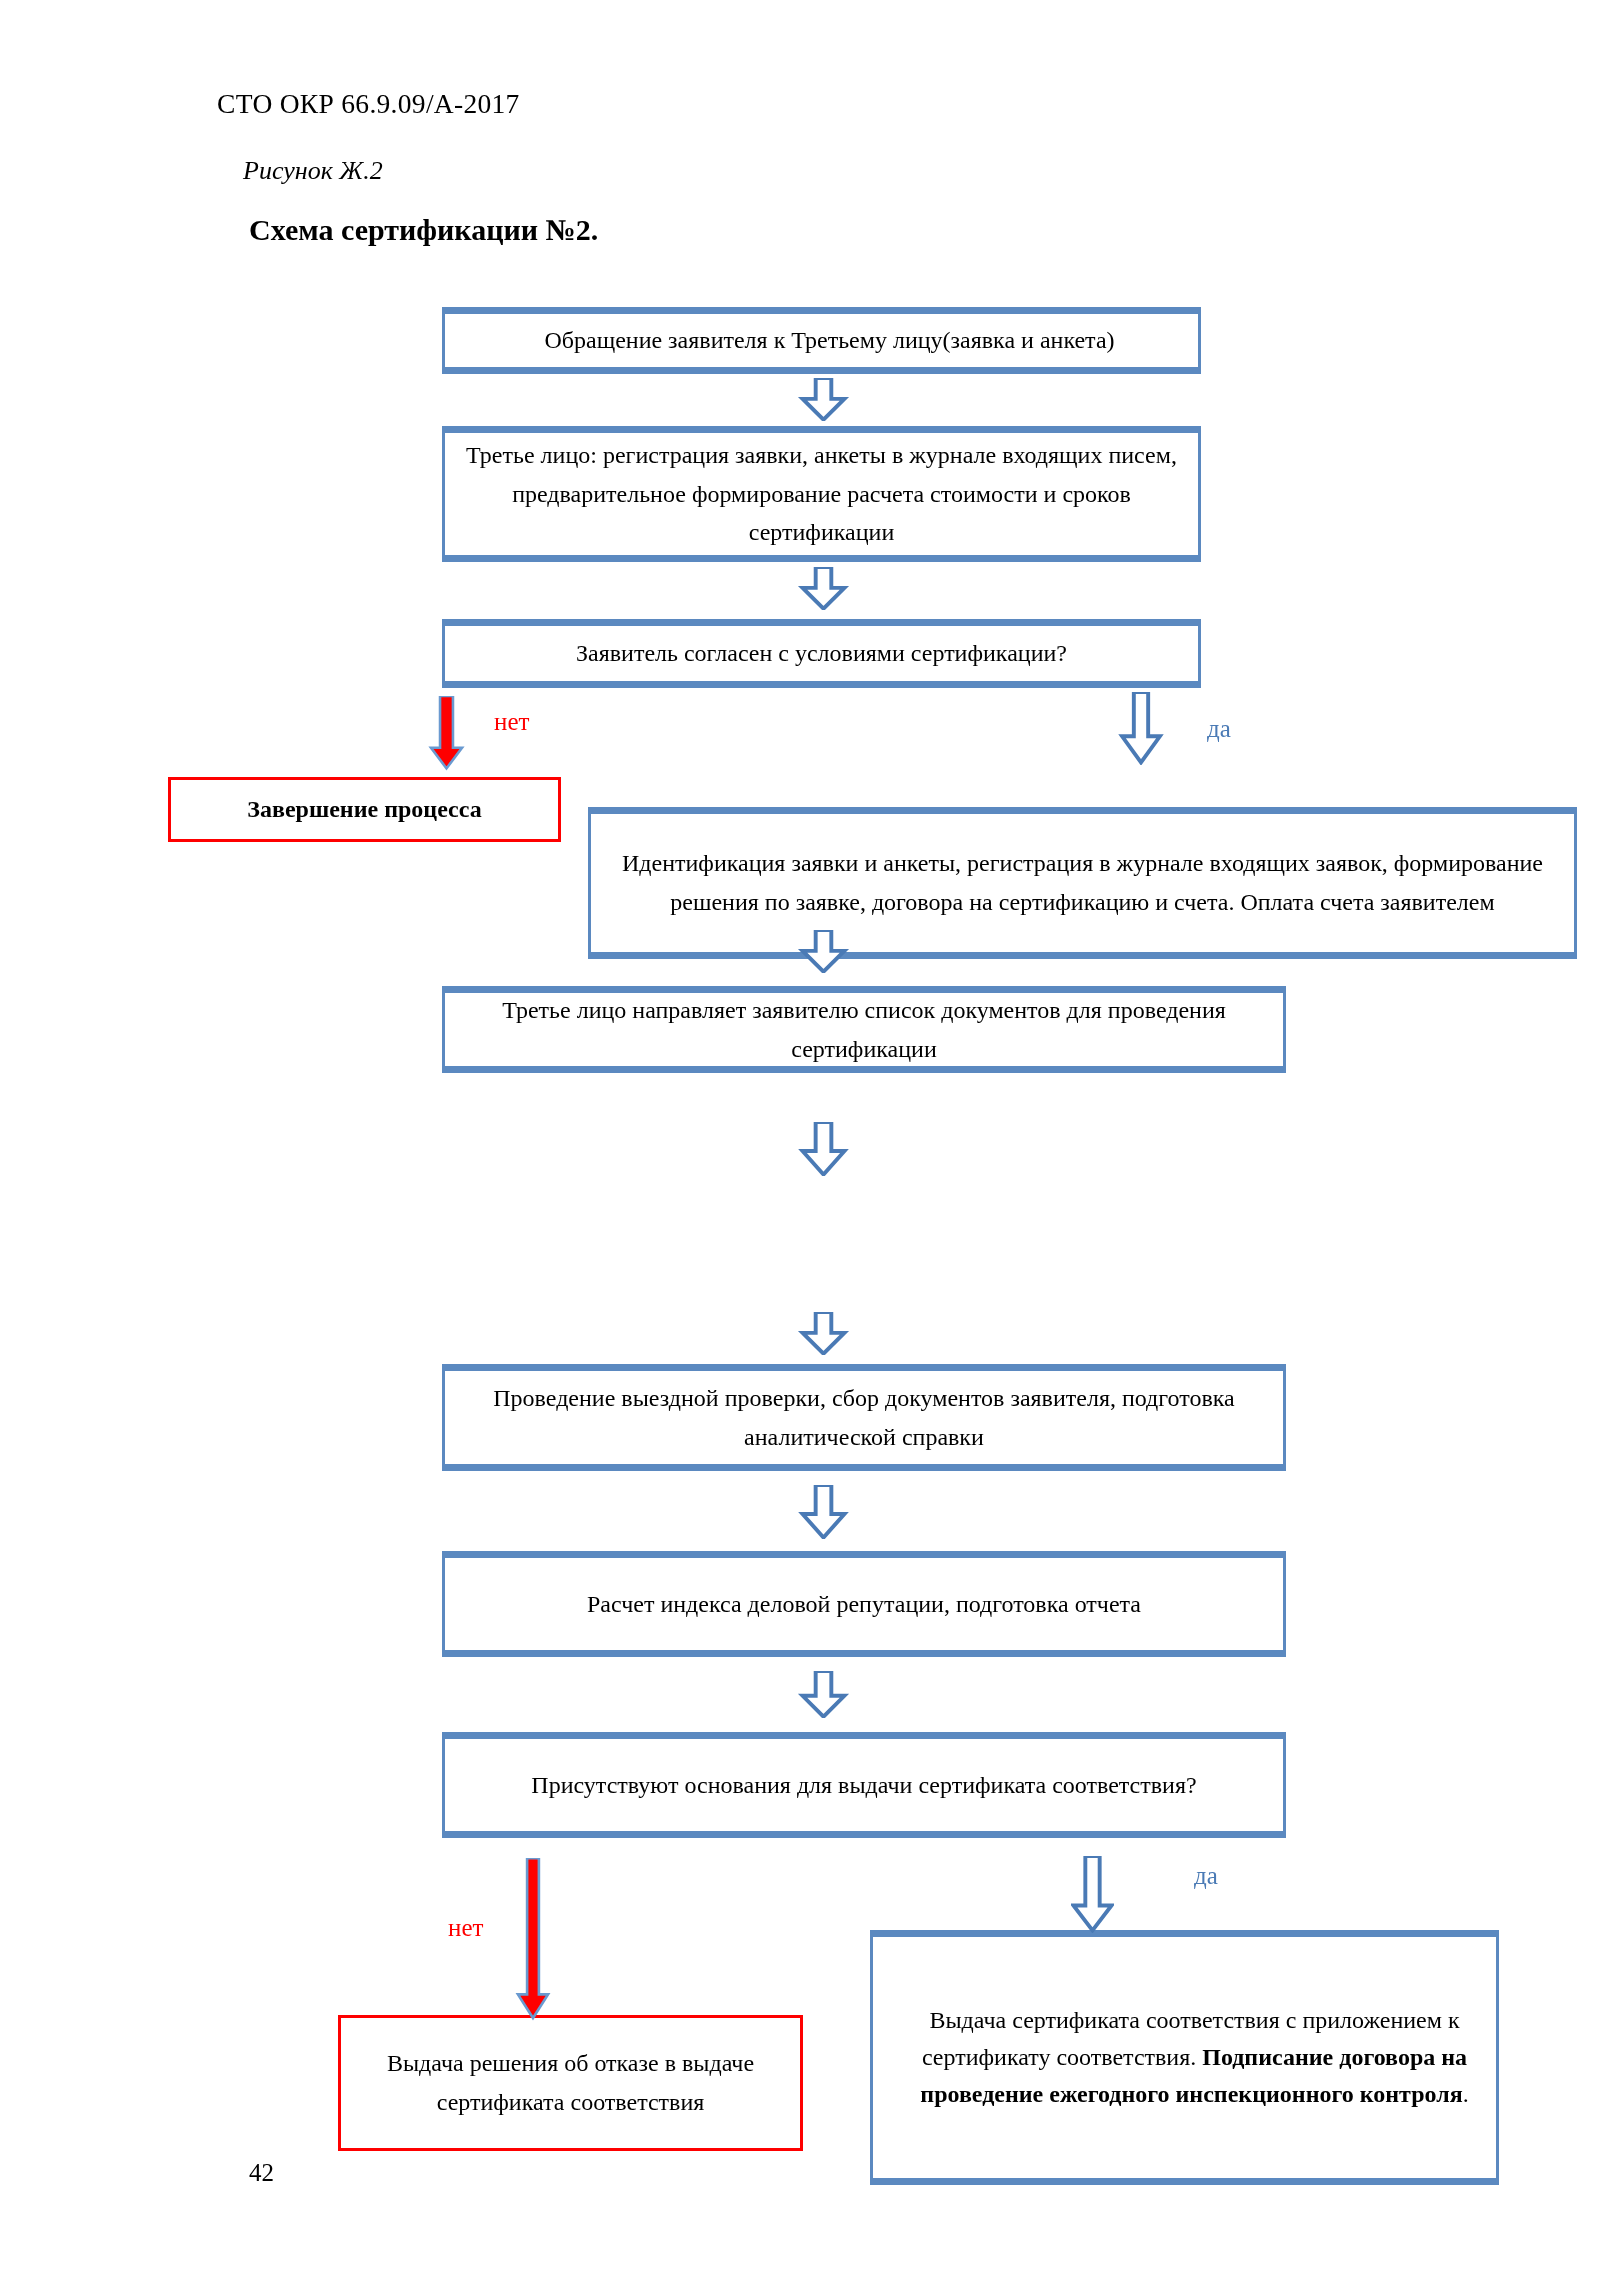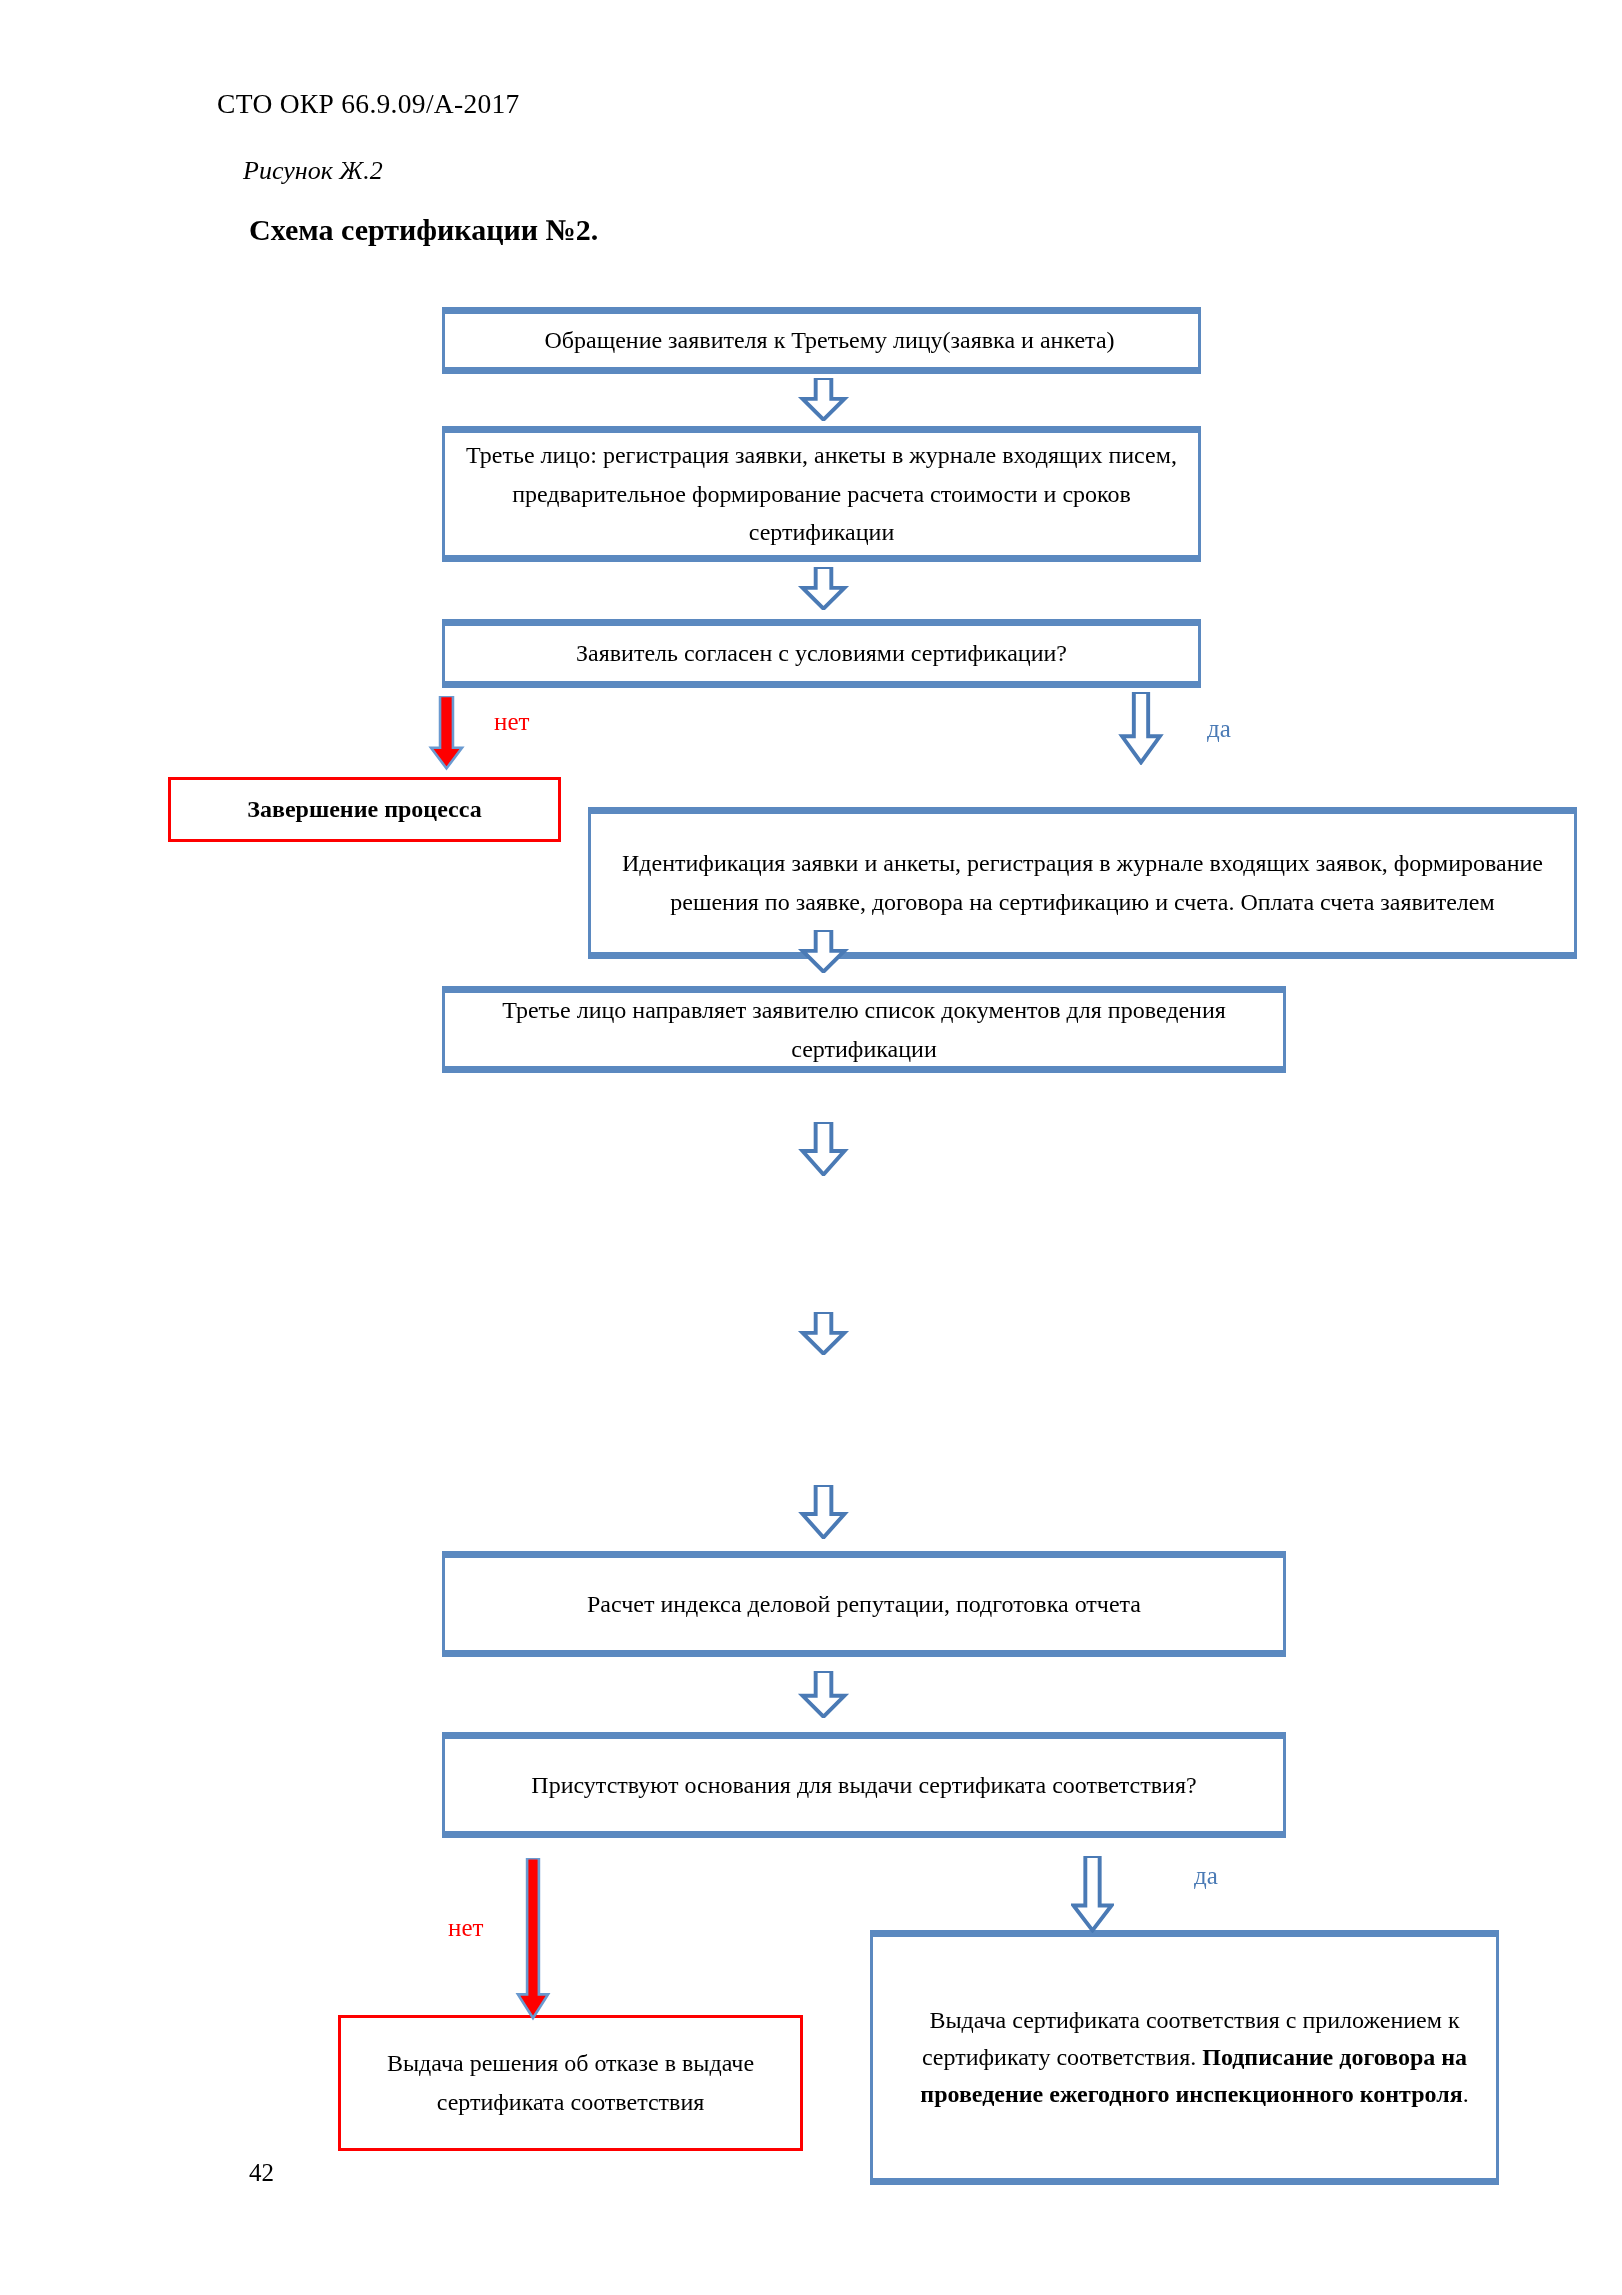--- a/index.html
+++ b/index.html
@@ -80,20 +80,23 @@
 
   <div class="node n-blue b5">
     <span class="txt">Идентификация заявки и анкеты, регистрация в журнале входящих заявок, формирование решения по заявке, договора на сертификацию и счета. Оплата счета заявителем</span>
   </div>
 
   <div class="node n-blue b6">
     <span class="txt">Третье лицо направляет заявителю список документов для проведения сертификации</span>
   </div>
 
 
+  <div class="node n-blue b8">
+    <span class="txt">Проведение выездной проверки, сбор документов заявителя, подготовка аналитической справки</span>
+  </div>
 
   <div class="node n-blue b9">
     <span class="txt">Расчет индекса деловой репутации, подготовка отчета</span>
   </div>
 
   <div class="node n-blue b10">
     <span class="txt">Присутствуют основания для выдачи сертификата соответствия?</span>
   </div>
 
   <div class="node n-red b11">

